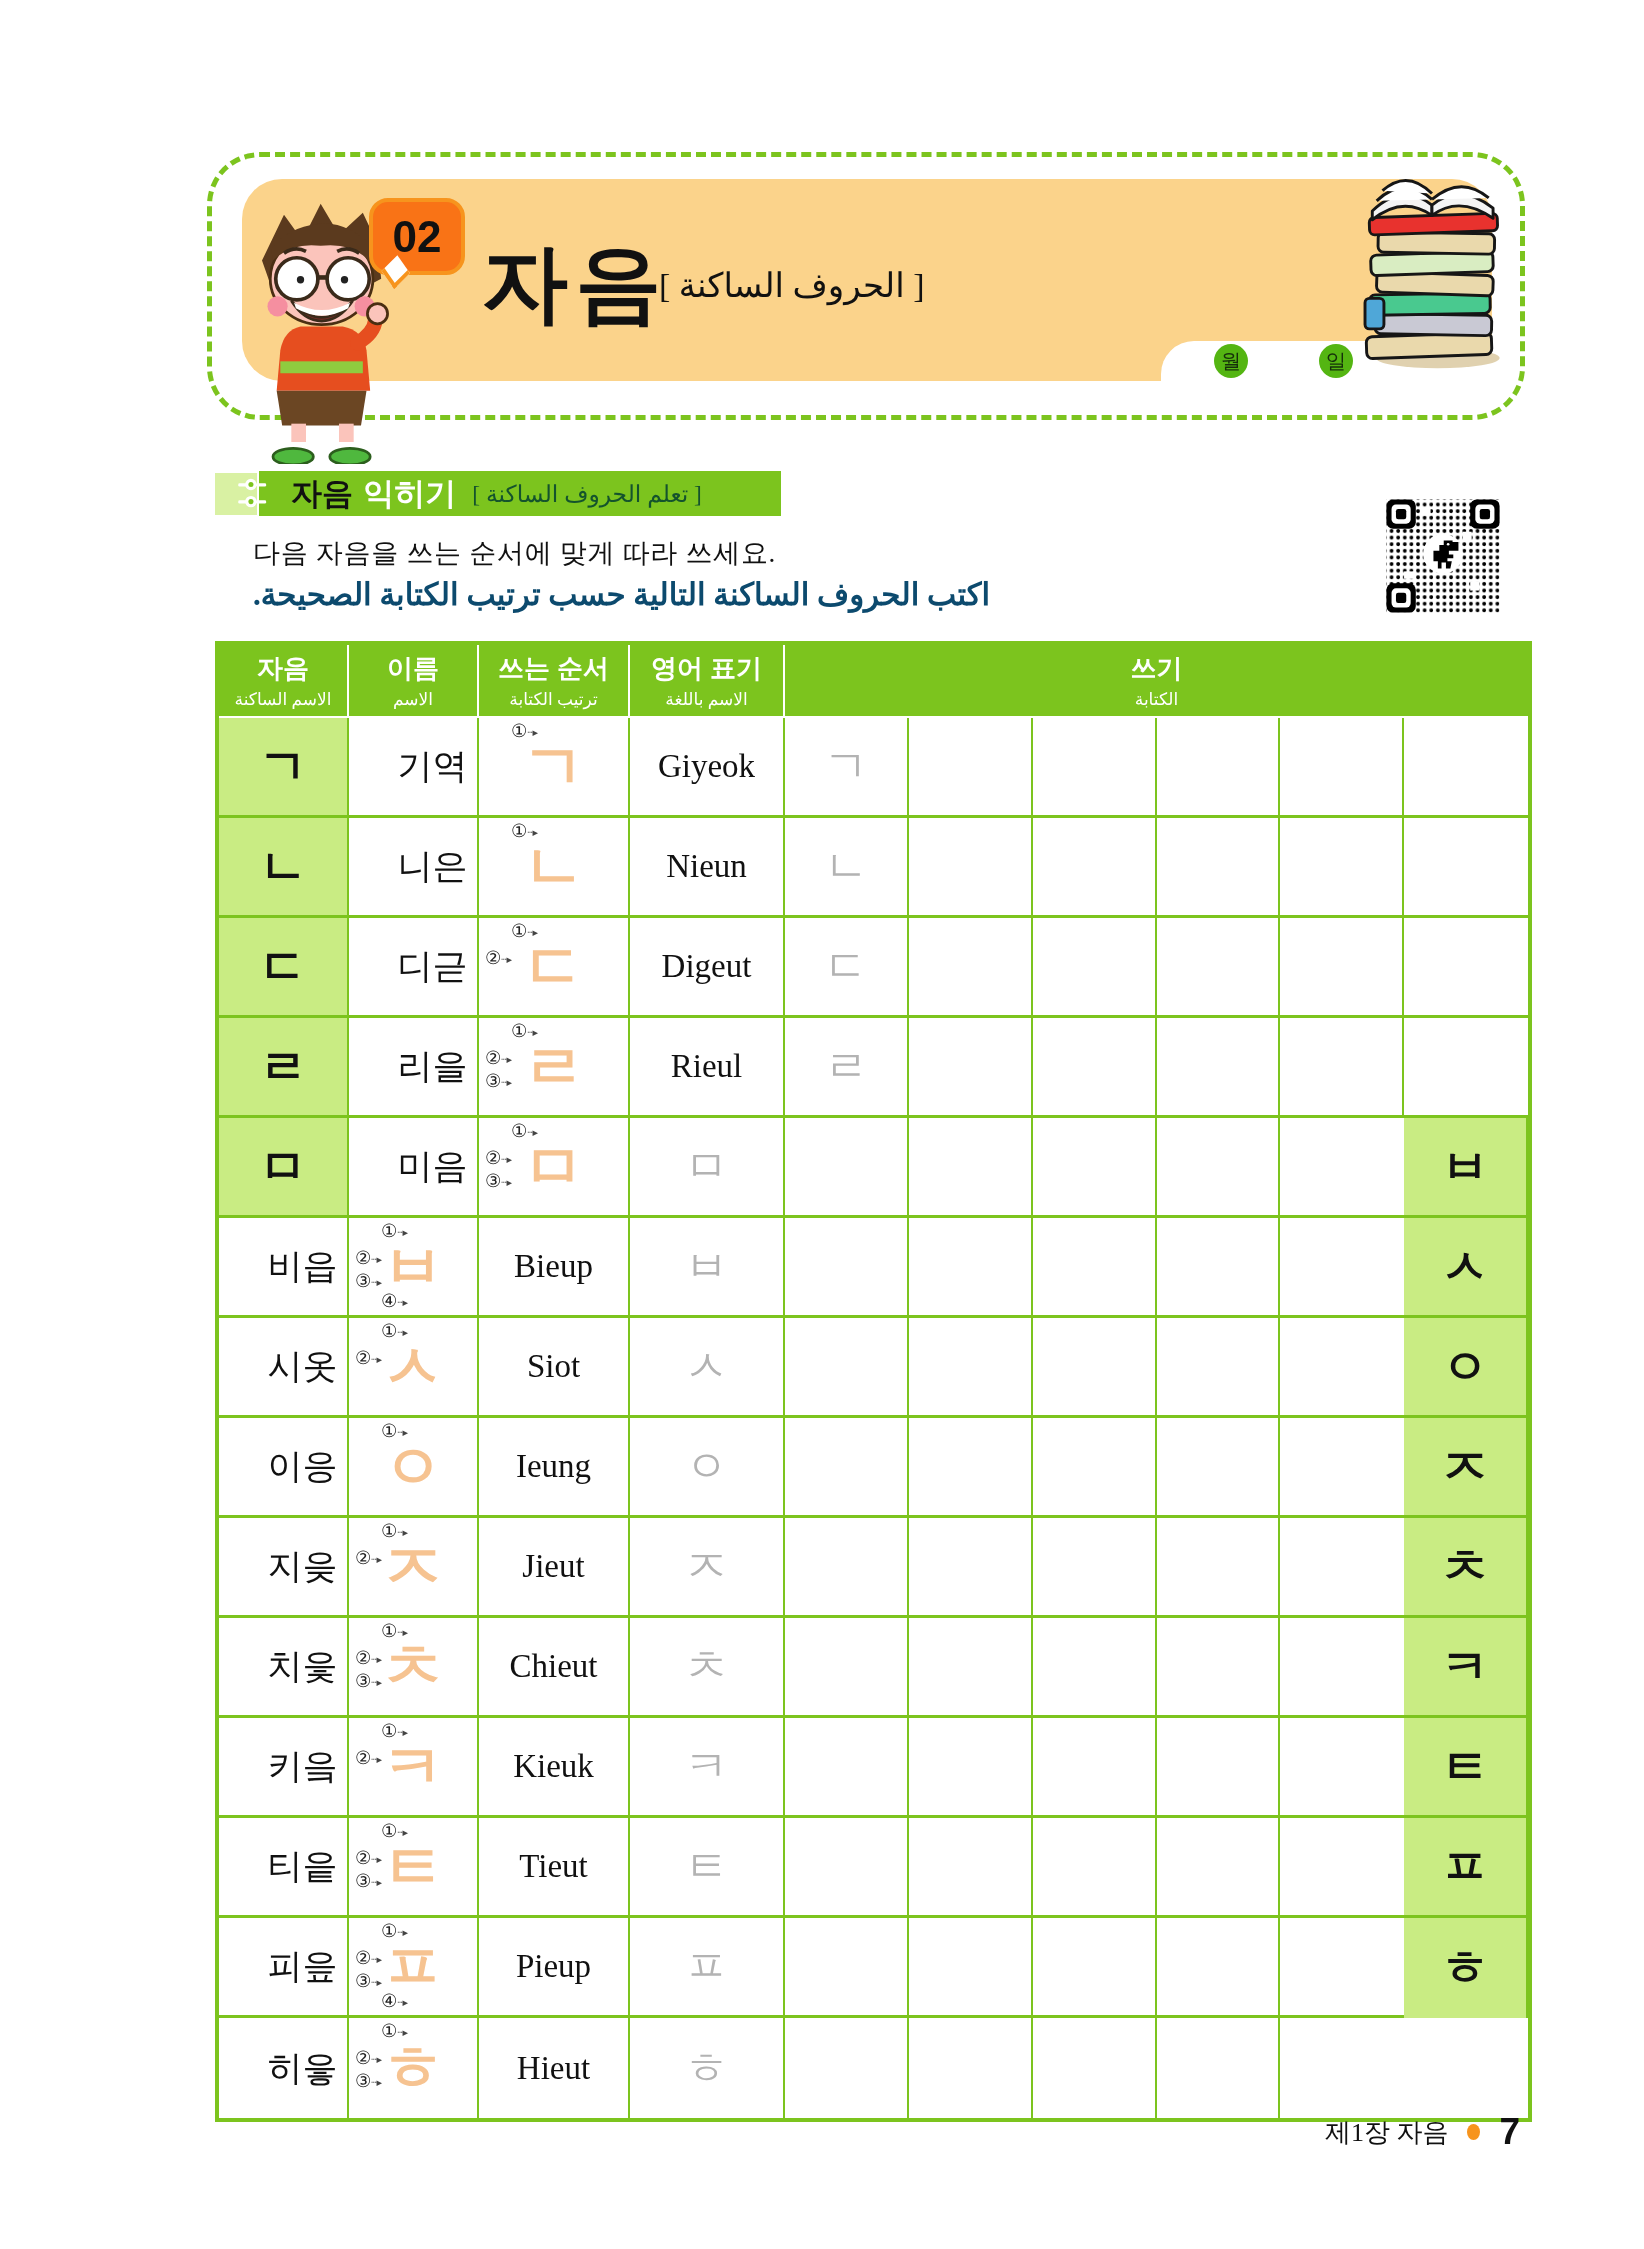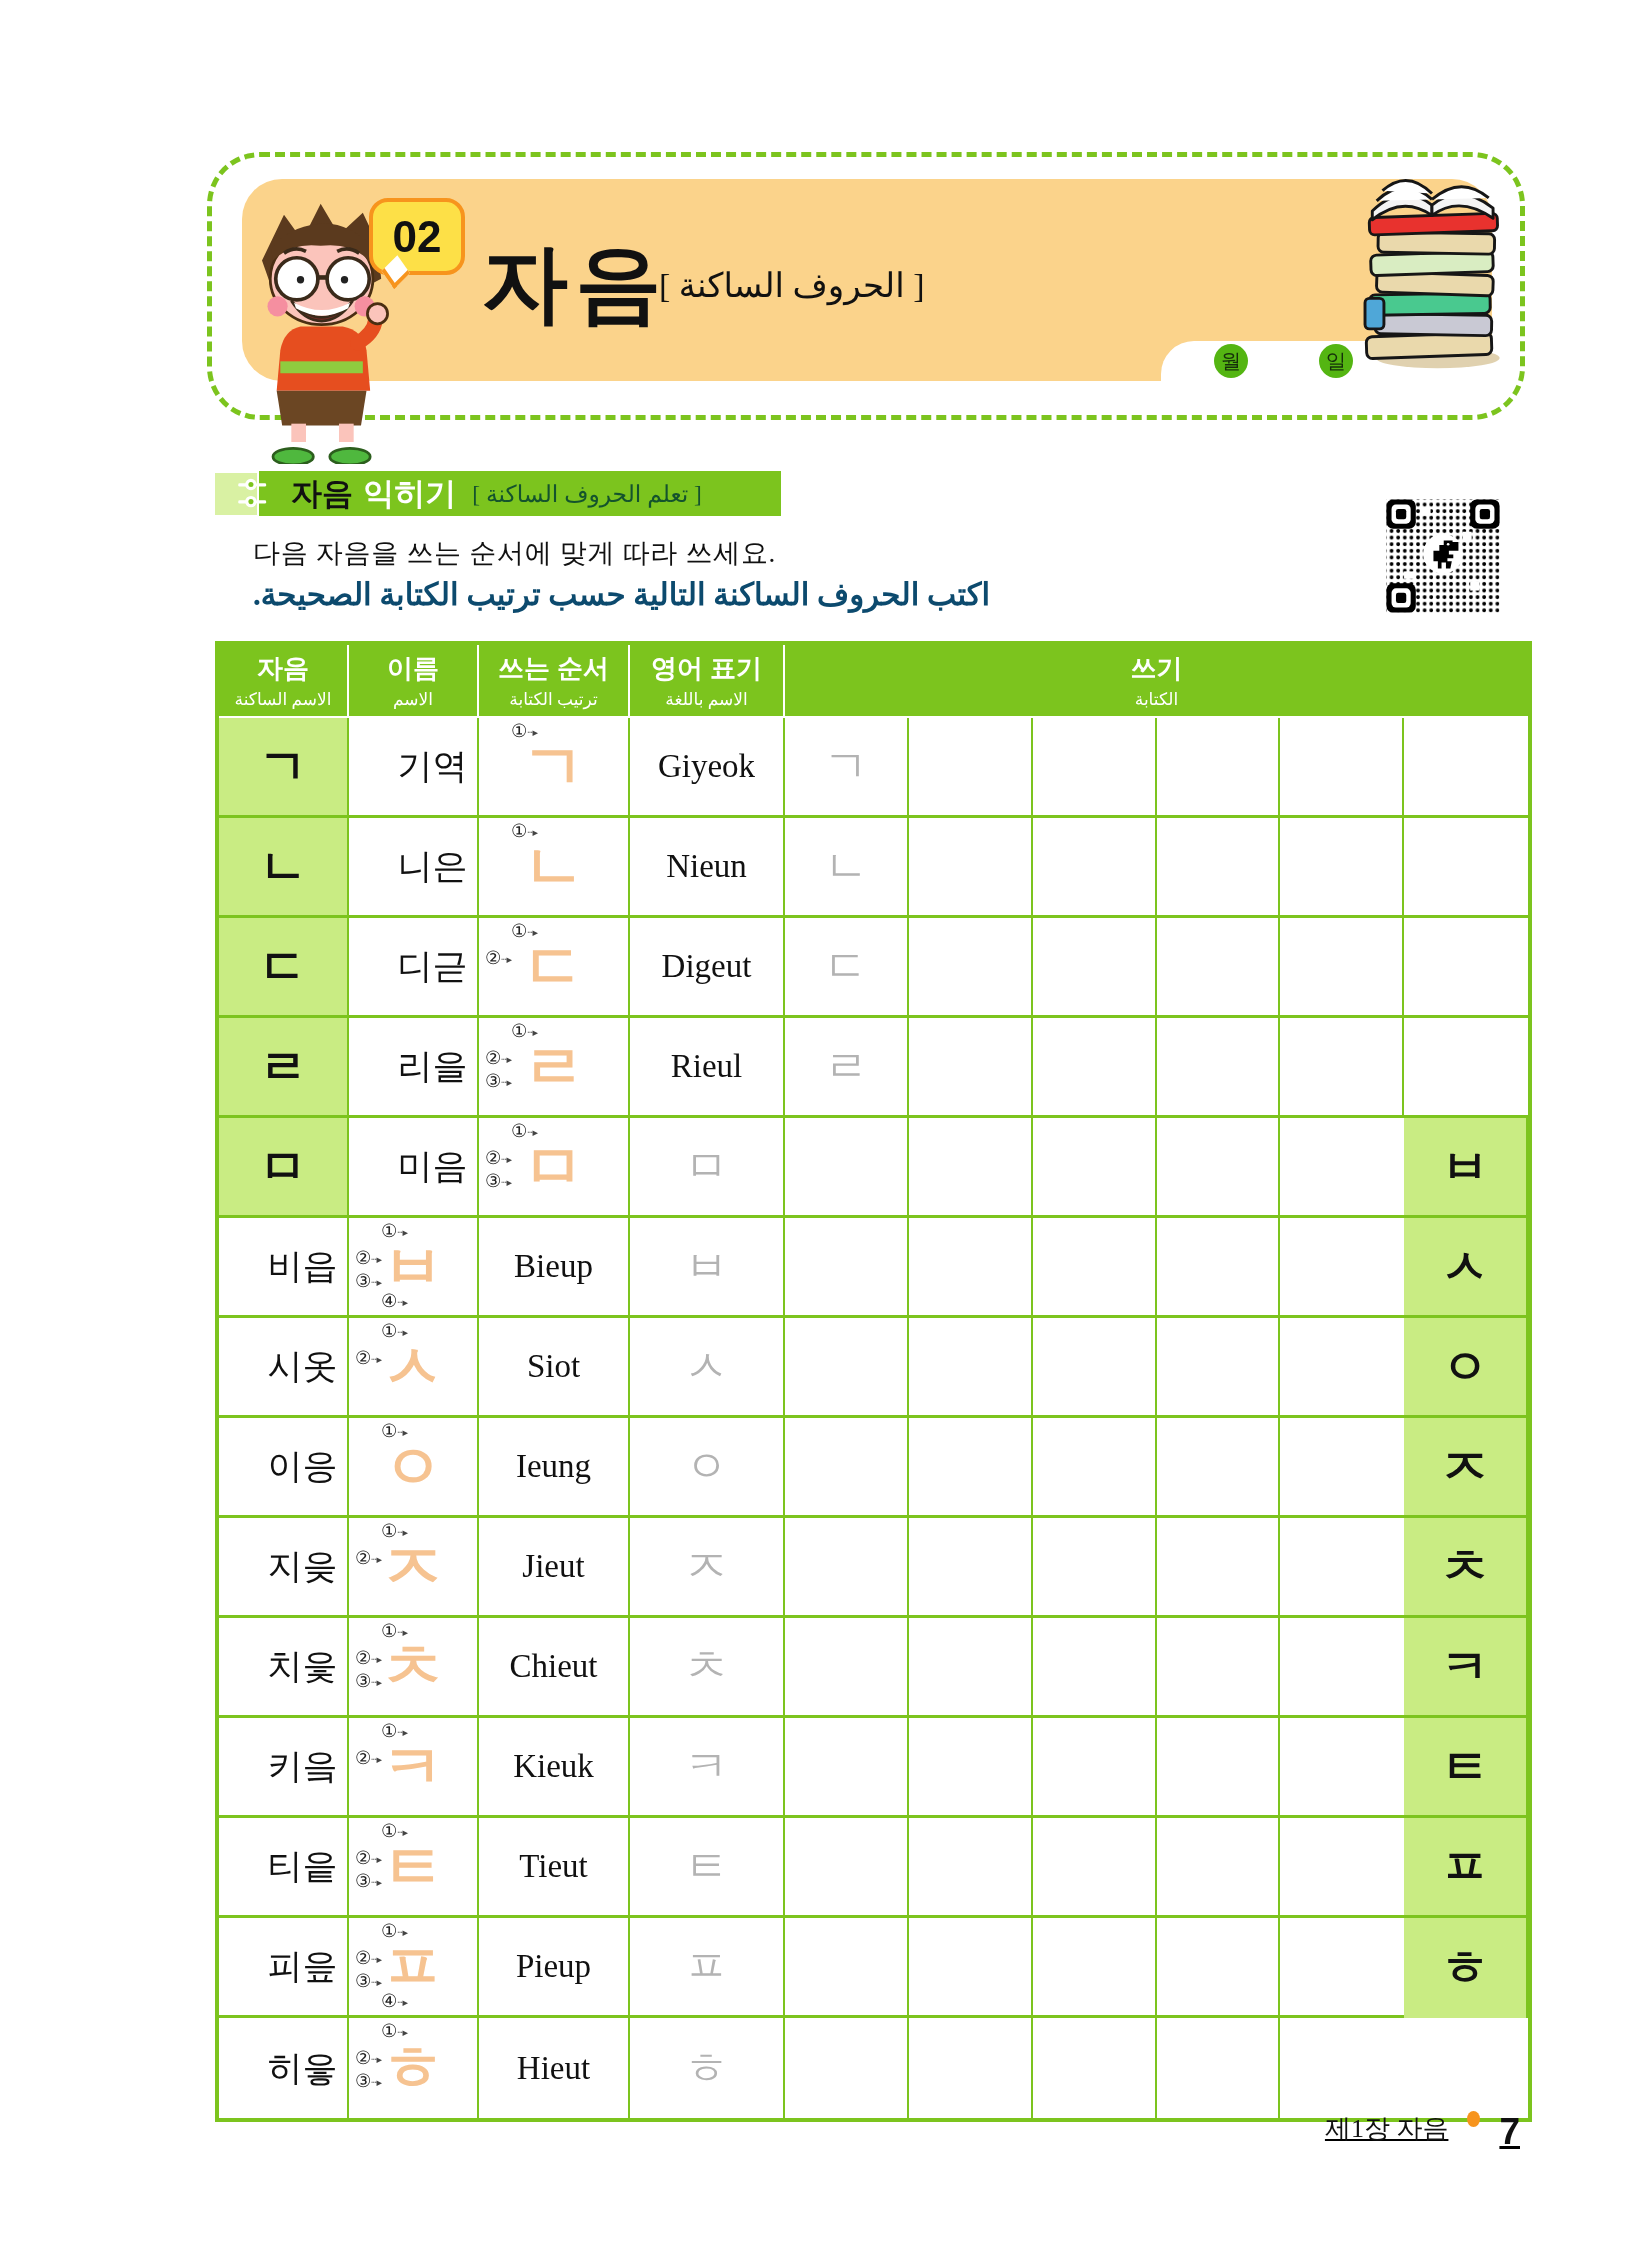--- a/index.html
+++ b/index.html
@@ -12,21 +12,21 @@
   .hero-box{position:absolute;left:242px;top:179px;width:1250px;height:202px;
             background:#fbd38b;border-radius:40px;}
   .date-tab{position:absolute;right:0;bottom:0;width:331px;height:40px;background:#fff;
             border-top-left-radius:33px;}
   .date-circle{position:absolute;top:2.9px;width:34px;height:34px;border-radius:50%;
                background:#54b512;color:#15300a;display:flex;align-items:center;justify-content:center;
                font-size:20.5px;font-family:"Liberation Serif",serif;}
   .circle-month{left:53px;}
   .circle-day{left:158px;}
 
-  .badge-bubble{position:absolute;left:369px;top:198px;width:88px;height:69px;background:#fde047;
+  .badge-bubble{position:absolute;left:369px;top:198px;width:88px;height:69px;background:#f97316;
                 border:4.4px solid #f7941d;border-radius:19px;display:flex;align-items:center;justify-content:center;
                 font-size:44px;font-weight:bold;color:#111;z-index:3;}
   .badge-bubble::after{content:"";position:absolute;left:11.7px;bottom:-11.7px;width:17.6px;height:17.6px;background:#fff;
                 border-right:4.4px solid #f7941d;border-bottom:4.4px solid #f7941d;transform:rotate(55deg) skew(10deg);}
 
   .hero-title-ko{position:absolute;left:482px;top:226px;font-size:86px;font-weight:bold;color:#111;
                  letter-spacing:7.3px;font-family:"Liberation Sans",sans-serif;}
   .hero-title-ar{position:absolute;left:659px;top:265px;font-size:34px;color:#111;
                  font-family:"Liberation Serif",serif;direction:rtl;}
 
@@ -73,21 +73,21 @@
   .stroke-num.s1{top:31px;left:5.9px;}
   .stroke-num.s2{top:54px;left:5.9px;}
   .stroke-num.s3{bottom:4.4px;left:32px;}
   .ecell{font-size:33px;color:#111;font-family:"Liberation Serif",serif;}
   .pcell{font-size:44px;color:#b3b3b3;font-family:"Liberation Serif",serif;}
   .pcell.plast{border-right:none;}
   .tbl > *:nth-last-child(-n+10){border-bottom:none;}
 
   
   .footer{position:absolute;left:1172px;top:2111px;width:348px;text-align:right;display:flex;
-          align-items:flex-start;justify-content:flex-end;gap:19px;text-decoration:underline;}
+          align-items:center;justify-content:flex-end;gap:19px;}
   .footer .chap{font-size:26px;color:#111;font-family:"Liberation Serif",serif;}
   .footer .dot{width:13px;height:16px;border-radius:50%;background:#f7941d;display:inline-block;}
   .footer .pageno{font-size:37px;font-weight:bold;color:#111;}
 </style>
 </head>
 <body>
 
 <div class="page">
 
   <div class="hero-border"></div>

